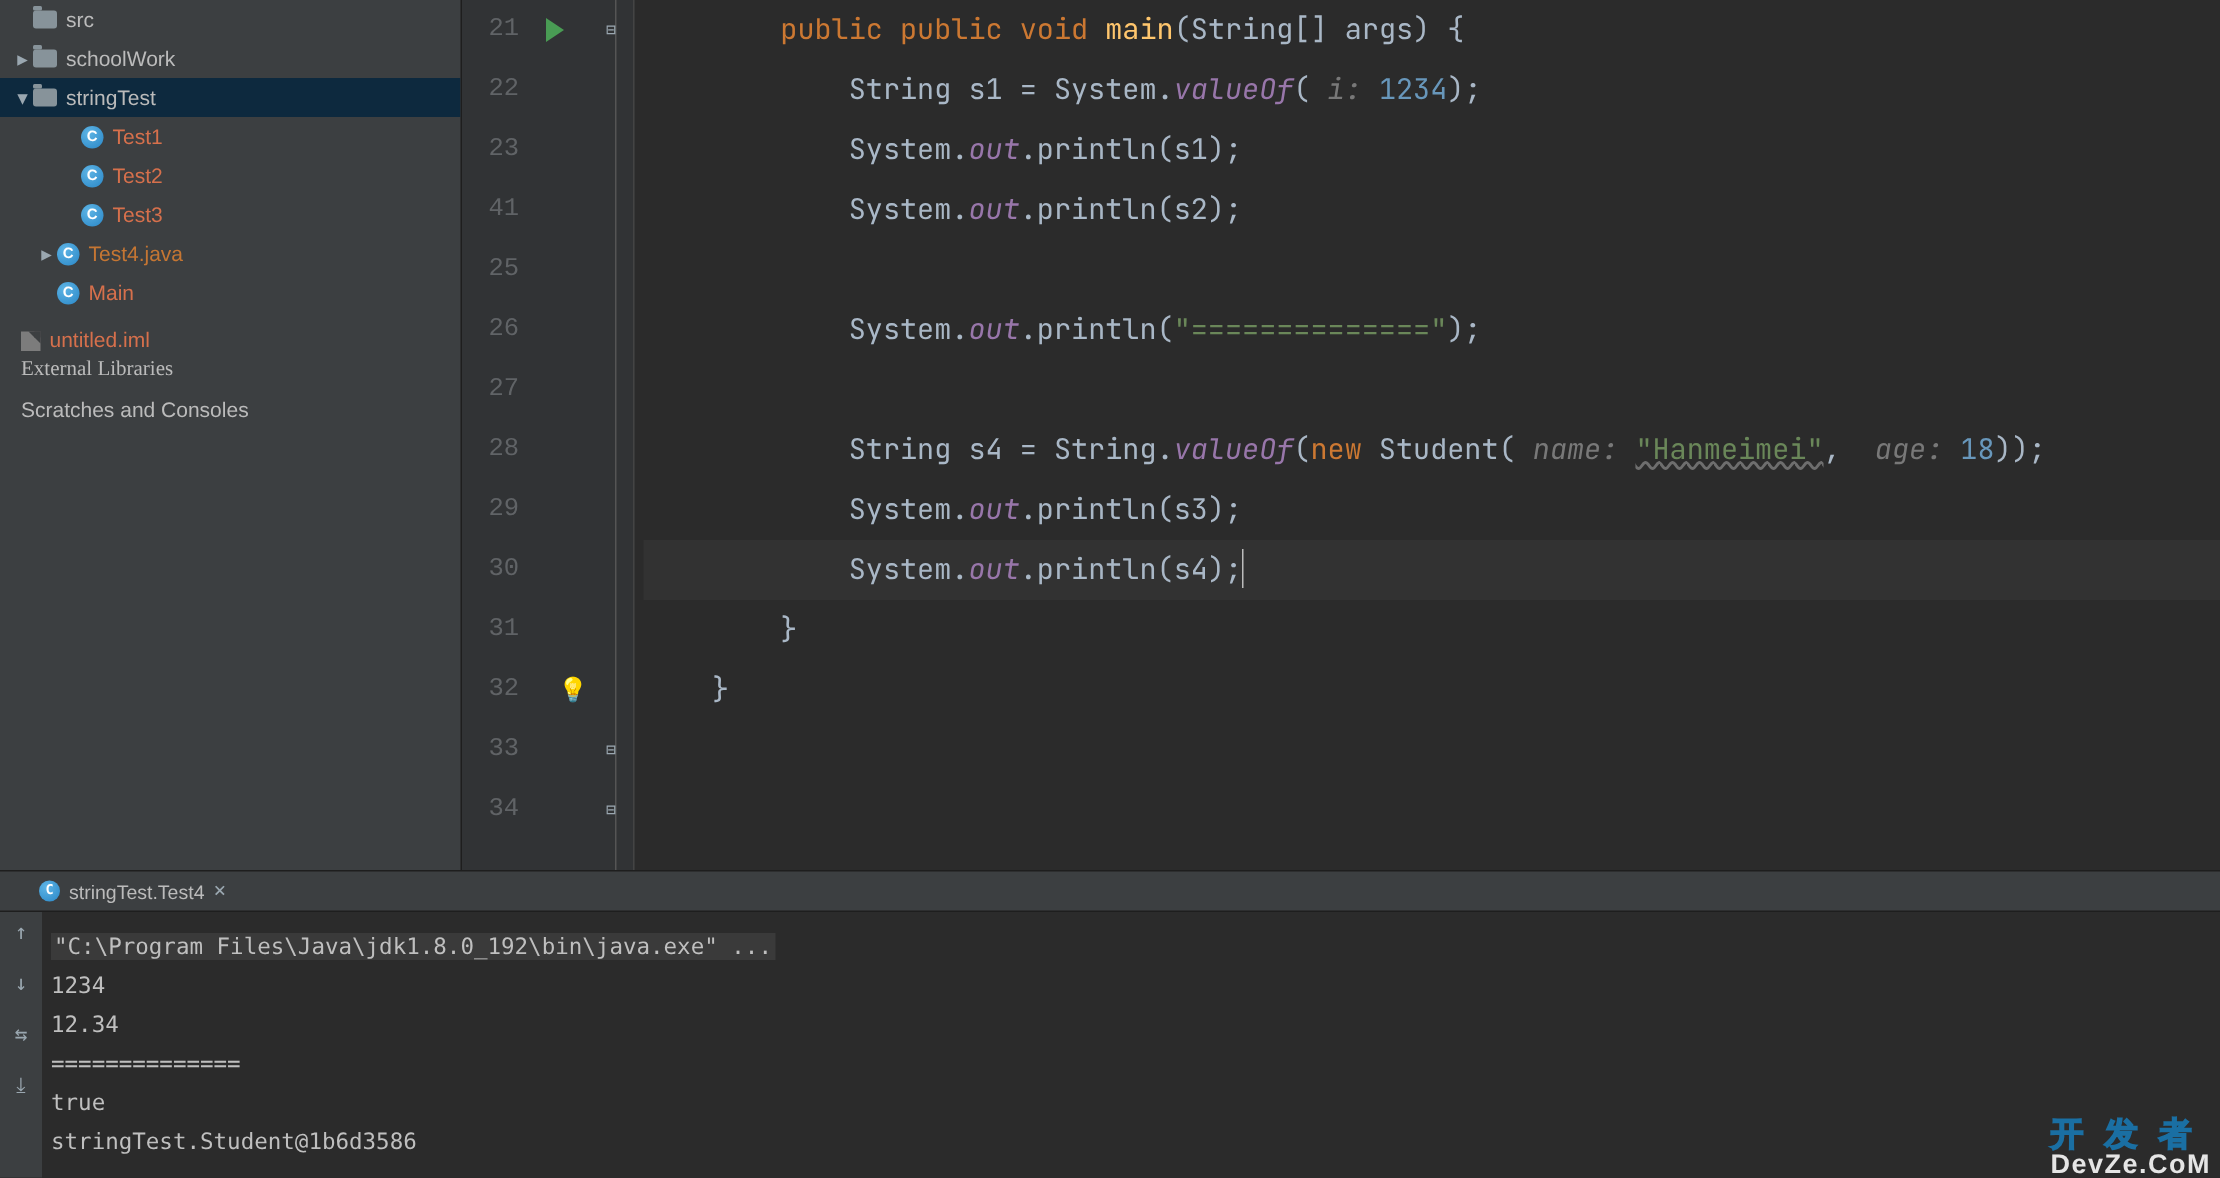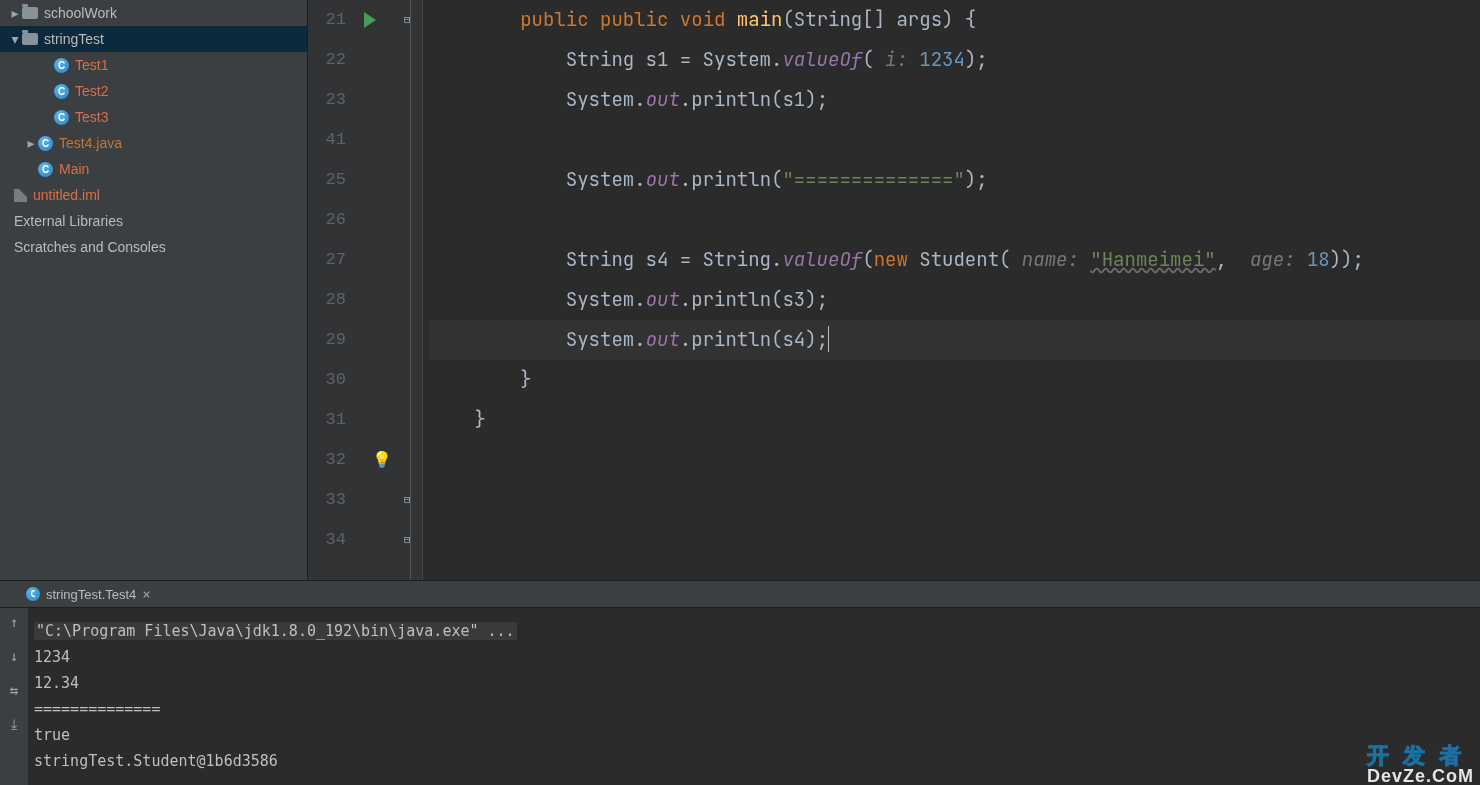--- a/index.html
+++ b/index.html
@@ -74,20 +74,25 @@
   .watermark .w1{color:#2aa8e8;font-size:22px;font-weight:bold;letter-spacing:4px;-webkit-text-stroke:1px #1a6fa3}
   .watermark .w2{color:#e5e5e5;font-size:18px;font-weight:bold;letter-spacing:1px}
 </style>
 </head>
 <body>
 
 <div class="top">
 
   <div class="tree" id="tree">
       <div class="tree-row" style="padding-left: 8px;">
+        <span class="arrow"></span>
+        <span class="folder"></span>
+        <span class="plain">src</span>
+      </div>
+      <div class="tree-row" style="padding-left: 8px;">
         <span class="arrow">▸</span>
         <span class="folder"></span>
         <span class="plain">schoolWork</span>
       </div>
       <div class="tree-row sel" style="padding-left: 8px;">
         <span class="arrow">▾</span>
         <span class="folder"></span>
         <span class="plain">stringTest</span>
       </div>
       <div class="tree-row" style="padding-left: 8px;">
@@ -116,26 +121,26 @@
         <span class="arrow">▸</span>
         <span class="cfile">C</span>
         <span class="fname2">Test4.java</span>
       </div>
       <div class="tree-row" style="padding-left: 8px;">
         <span class="ind"></span>
         <span class="arrow"></span>
         <span class="cfile">C</span>
         <span class="fname">Main</span>
       </div>
-      <div class="tree-row" style="padding-left: 0px;">
+      <div class="tree-row" style="padding-left: 0px; align-items: flex-end;">
         <span class="arrow"></span>
         <span class="iml"></span>
         <span class="fname">untitled.iml</span>
       </div>
-      <div class="tree-row" style="padding-left: 0px;">
+      <div class="tree-row" style="padding-left: 0px; font-family: Liberation Serif, serif;">
         <span class="arrow"></span>
         <span class="plain">External Libraries</span>
       </div>
       <div class="tree-row" style="padding-left: 0px;">
         <span class="arrow"></span>
         <span class="plain">Scratches and Consoles</span>
       </div>
     </div>
 
   <div class="editor">
@@ -162,20 +167,21 @@
     <div class="fold" id="fold">
         <div class="fv"></div>
         <div class="fmark" style="top: 13px;">⊟</div>
         <div class="fmark" style="top: 493px;">⊟</div>
         <div class="fmark" style="top: 533px;">⊟</div>
       </div>
     <div class="code">
       <div class="cl"><span class="txt">        </span><span class="kw">public</span><span> </span><span class="kw">public</span><span> </span><span class="kw">void</span><span> </span><span class="fn">main</span><span class="txt">(String[] args) {</span></div>
       <div class="cl"><span>            </span><span class="txt">String s1 = System.</span><span class="field">valueOf</span><span class="txt">( </span><span class="pn">i:</span><span> </span><span class="num">1234</span><span class="txt">);</span></div>
       <div class="cl"><span>            </span><span class="txt">System.</span><span class="field">out</span><span class="txt">.println(s1);</span></div>
+      <div class="cl"><span>            </span><span class="txt">System.</span><span class="field">out</span><span class="txt">.println(s2);</span></div>
       <div class="cl"></div>
       <div class="cl"><span>            </span><span class="txt">System.</span><span class="field">out</span><span class="txt">.println(</span><span class="str">"=============="</span><span class="txt">);</span></div>
       <div class="cl"></div>
       <div class="cl"><span>            </span><span class="txt">String s4 = String.</span><span class="field">valueOf</span><span class="txt">(</span><span class="new">new</span><span class="txt"> Student( </span><span class="pn">name:</span><span> </span><span class="str wavy">"Hanmeimei"</span><span class="txt">,  </span><span class="pn">age:</span><span> </span><span class="num">18</span><span class="txt">));</span></div>
       <div class="cl"><span>            </span><span class="txt">System.</span><span class="field">out</span><span class="txt">.println(s3);</span></div>
       <div class="cl cursor-line"><span>            </span><span class="txt">System.</span><span class="field">out</span><span class="txt">.println(s4);</span><span class="caret"></span></div>
       <div class="cl"><span class="txt">        </span><span class="txt">}</span></div>
       <div class="cl">    <span class="txt">}</span></div>
     </div>
   </div>

